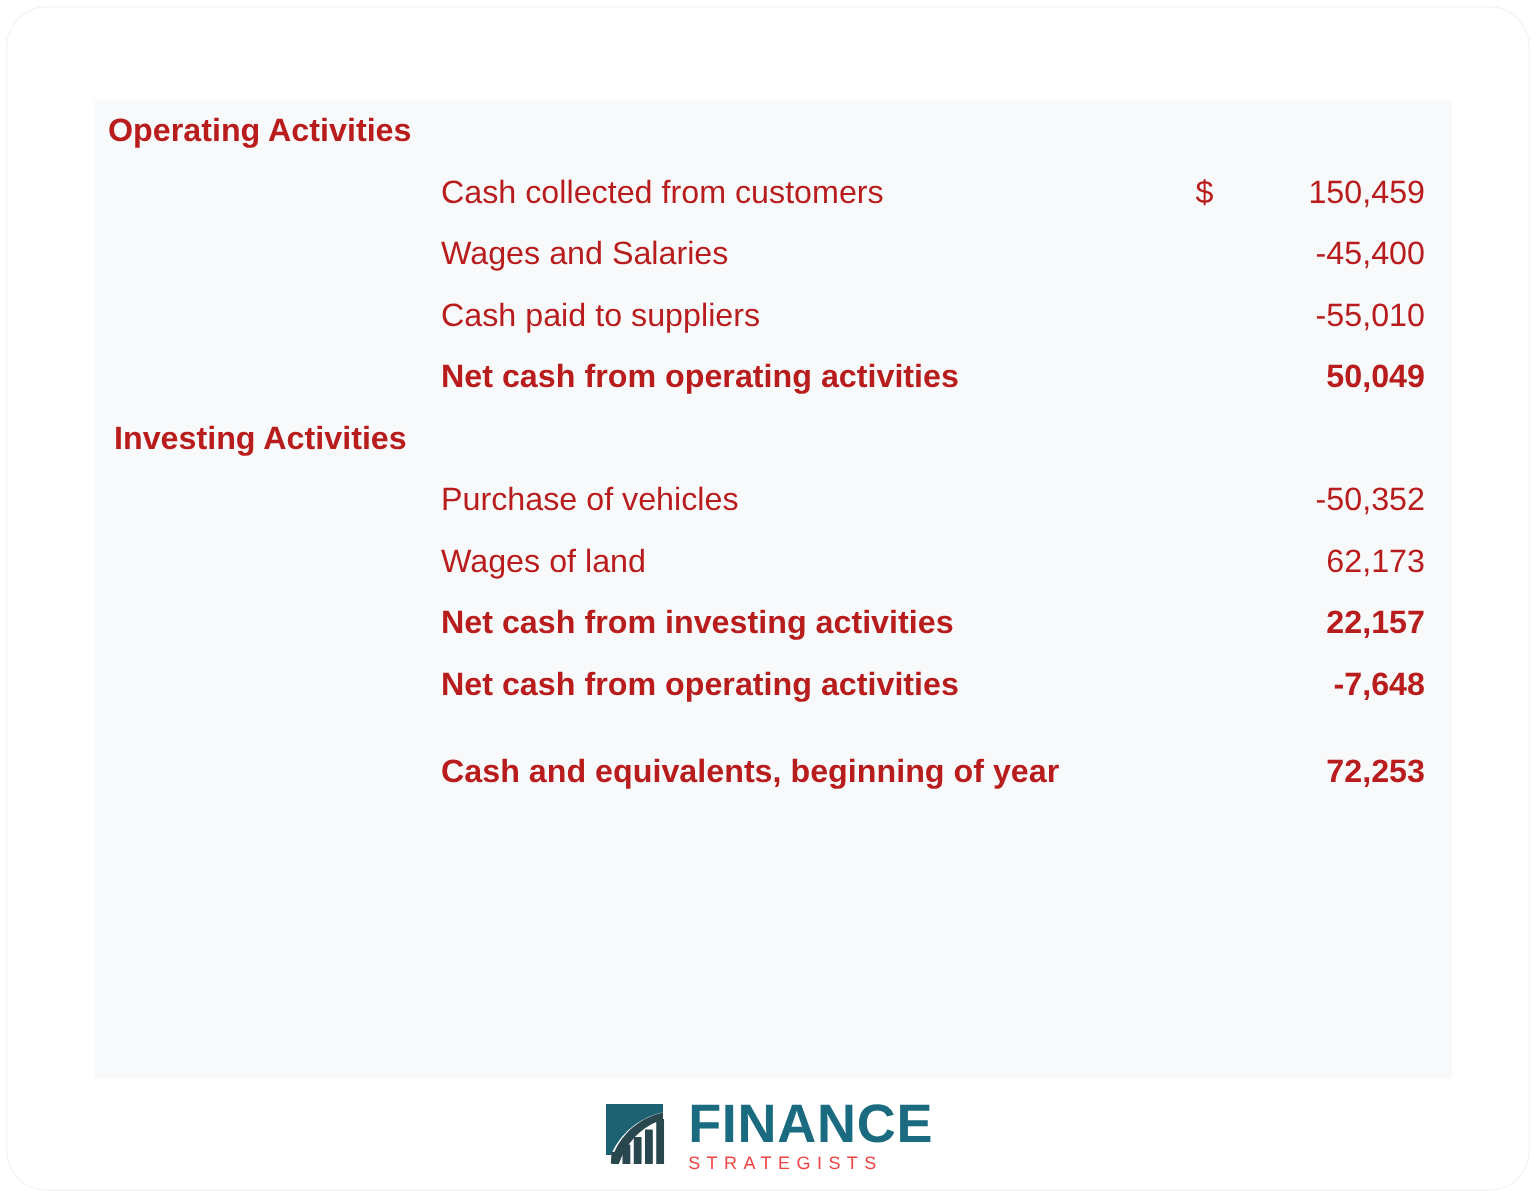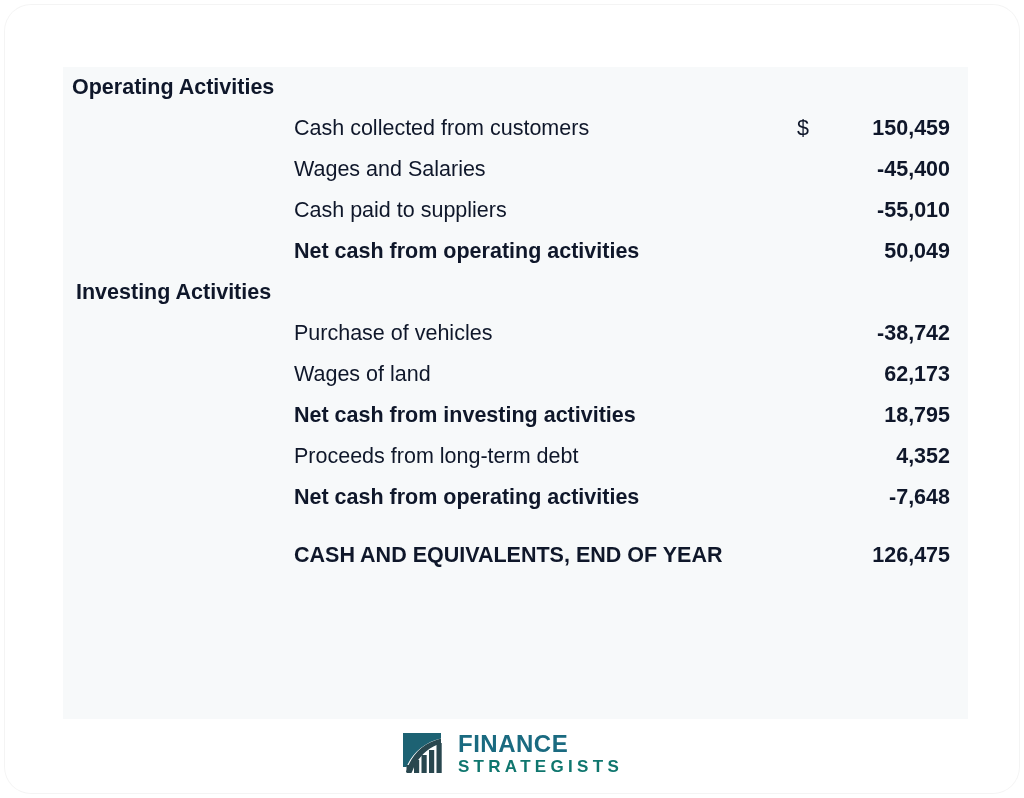--- a/index.html
+++ b/index.html
@@ -41,21 +41,21 @@
 
   .statement-table {
     width: 100%;
     border-collapse: collapse;
     table-layout: fixed;
   }
 
   .statement-table td {
     padding: 0;
     vertical-align: middle;
-    color: #0f172a;
+    color: #b91c1c;
     font-size: 21.5px;
     line-height: 1.15;
     height: 41px;
   }
 
   
   col.c-label   { width: 730px; }
   col.c-sym     { width: 38px; }
   col.c-amount  { width: 137px; }
 
@@ -64,21 +64,20 @@
   }
   td.sym-cell {
     text-align: left;
     padding-left: 4px;
     white-space: nowrap;
   }
   td.amount-cell {
     text-align: right;
     padding-right: 18px;
     white-space: nowrap;
-    font-weight: bold;
   }
 
   
   tr.section-row td.label-cell {
     font-weight: bold;
     padding-left: 9px;
   }
   tr.section-row.indent td.label-cell {
     padding-left: 13px;
     text-decoration: underline;
@@ -123,30 +122,30 @@
     width: 48px;
     height: 44px;
     display: block;
   }
   .logo-text {
     display: flex;
     flex-direction: column;
     line-height: 1;
   }
   .logo-primary {
-    font-size: 24px;
+    font-size: 36px;
     font-weight: bold;
     letter-spacing: 0.5px;
     color: #1a6a80;
   }
   .logo-secondary {
-    font-size: 17px;
-    font-weight: bold;
+    font-size: 12px;
+    font-weight: normal;
     letter-spacing: 4.3px;
-    color: #0f766e;
+    color: #ef4444;
     margin-top: 2px;
   }
 </style>
 </head>
 <body>
 
 <div class="page-card">
 
   <div class="statement-panel">
     <table class="statement-table">
@@ -182,49 +181,44 @@
             <td class="amount-cell">50,049</td>
           </tr>
           <tr class="section-row indent">
             <td class="label-cell"><span class="heading-text">Investing Activities</span></td>
             <td class="sym-cell"></td>
             <td class="amount-cell"></td>
           </tr>
           <tr class="detail-row">
             <td class="label-cell"><span class="item-text">Purchase of vehicles</span></td>
             <td class="sym-cell"></td>
-            <td class="amount-cell">-38,742</td>
+            <td class="amount-cell">-50,352</td>
           </tr>
           <tr class="detail-row">
             <td class="label-cell"><span class="item-text">Wages of land</span></td>
             <td class="sym-cell"></td>
             <td class="amount-cell">62,173</td>
           </tr>
           <tr class="total-row">
             <td class="label-cell"><span class="item-text">Net cash from investing activities</span></td>
             <td class="sym-cell"></td>
-            <td class="amount-cell">18,795</td>
-          </tr>
-          <tr class="detail-row">
-            <td class="label-cell"><span class="item-text">Proceeds from long-term debt</span></td>
-            <td class="sym-cell"></td>
-            <td class="amount-cell">4,352</td>
+            <td class="amount-cell">22,157</td>
           </tr>
           <tr class="total-row">
             <td class="label-cell"><span class="item-text">Net cash from operating activities</span></td>
             <td class="sym-cell"></td>
             <td class="amount-cell">-7,648</td>
           </tr>
           <tr class="gap-row">
             <td colspan="3"></td>
           </tr>
           <tr class="total-row">
-            <td class="label-cell"><span class="item-text">CASH AND EQUIVALENTS, END OF YEAR</span></td>
-            <td class="sym-cell"></td>
-            <td class="amount-cell">126,475</td>
+            <td class="label-cell"><span class="item-text">Cash and equivalents, beginning of year</span></td>
+            <td class="sym-cell"></td>
+            <td class="amount-cell">72,253</td>
           </tr>
         </tbody>
     </table>
   </div>
 
   <div class="logo-wrap">
     <span>
       <svg class="logo-mark" viewBox="0 0 48 44" xmlns="http://www.w3.org/2000/svg">
 
         <path d="M2 2 H40 V7.5 C24 11 11 22 5.5 36 H2 Z" fill="#1d6273"></path>

